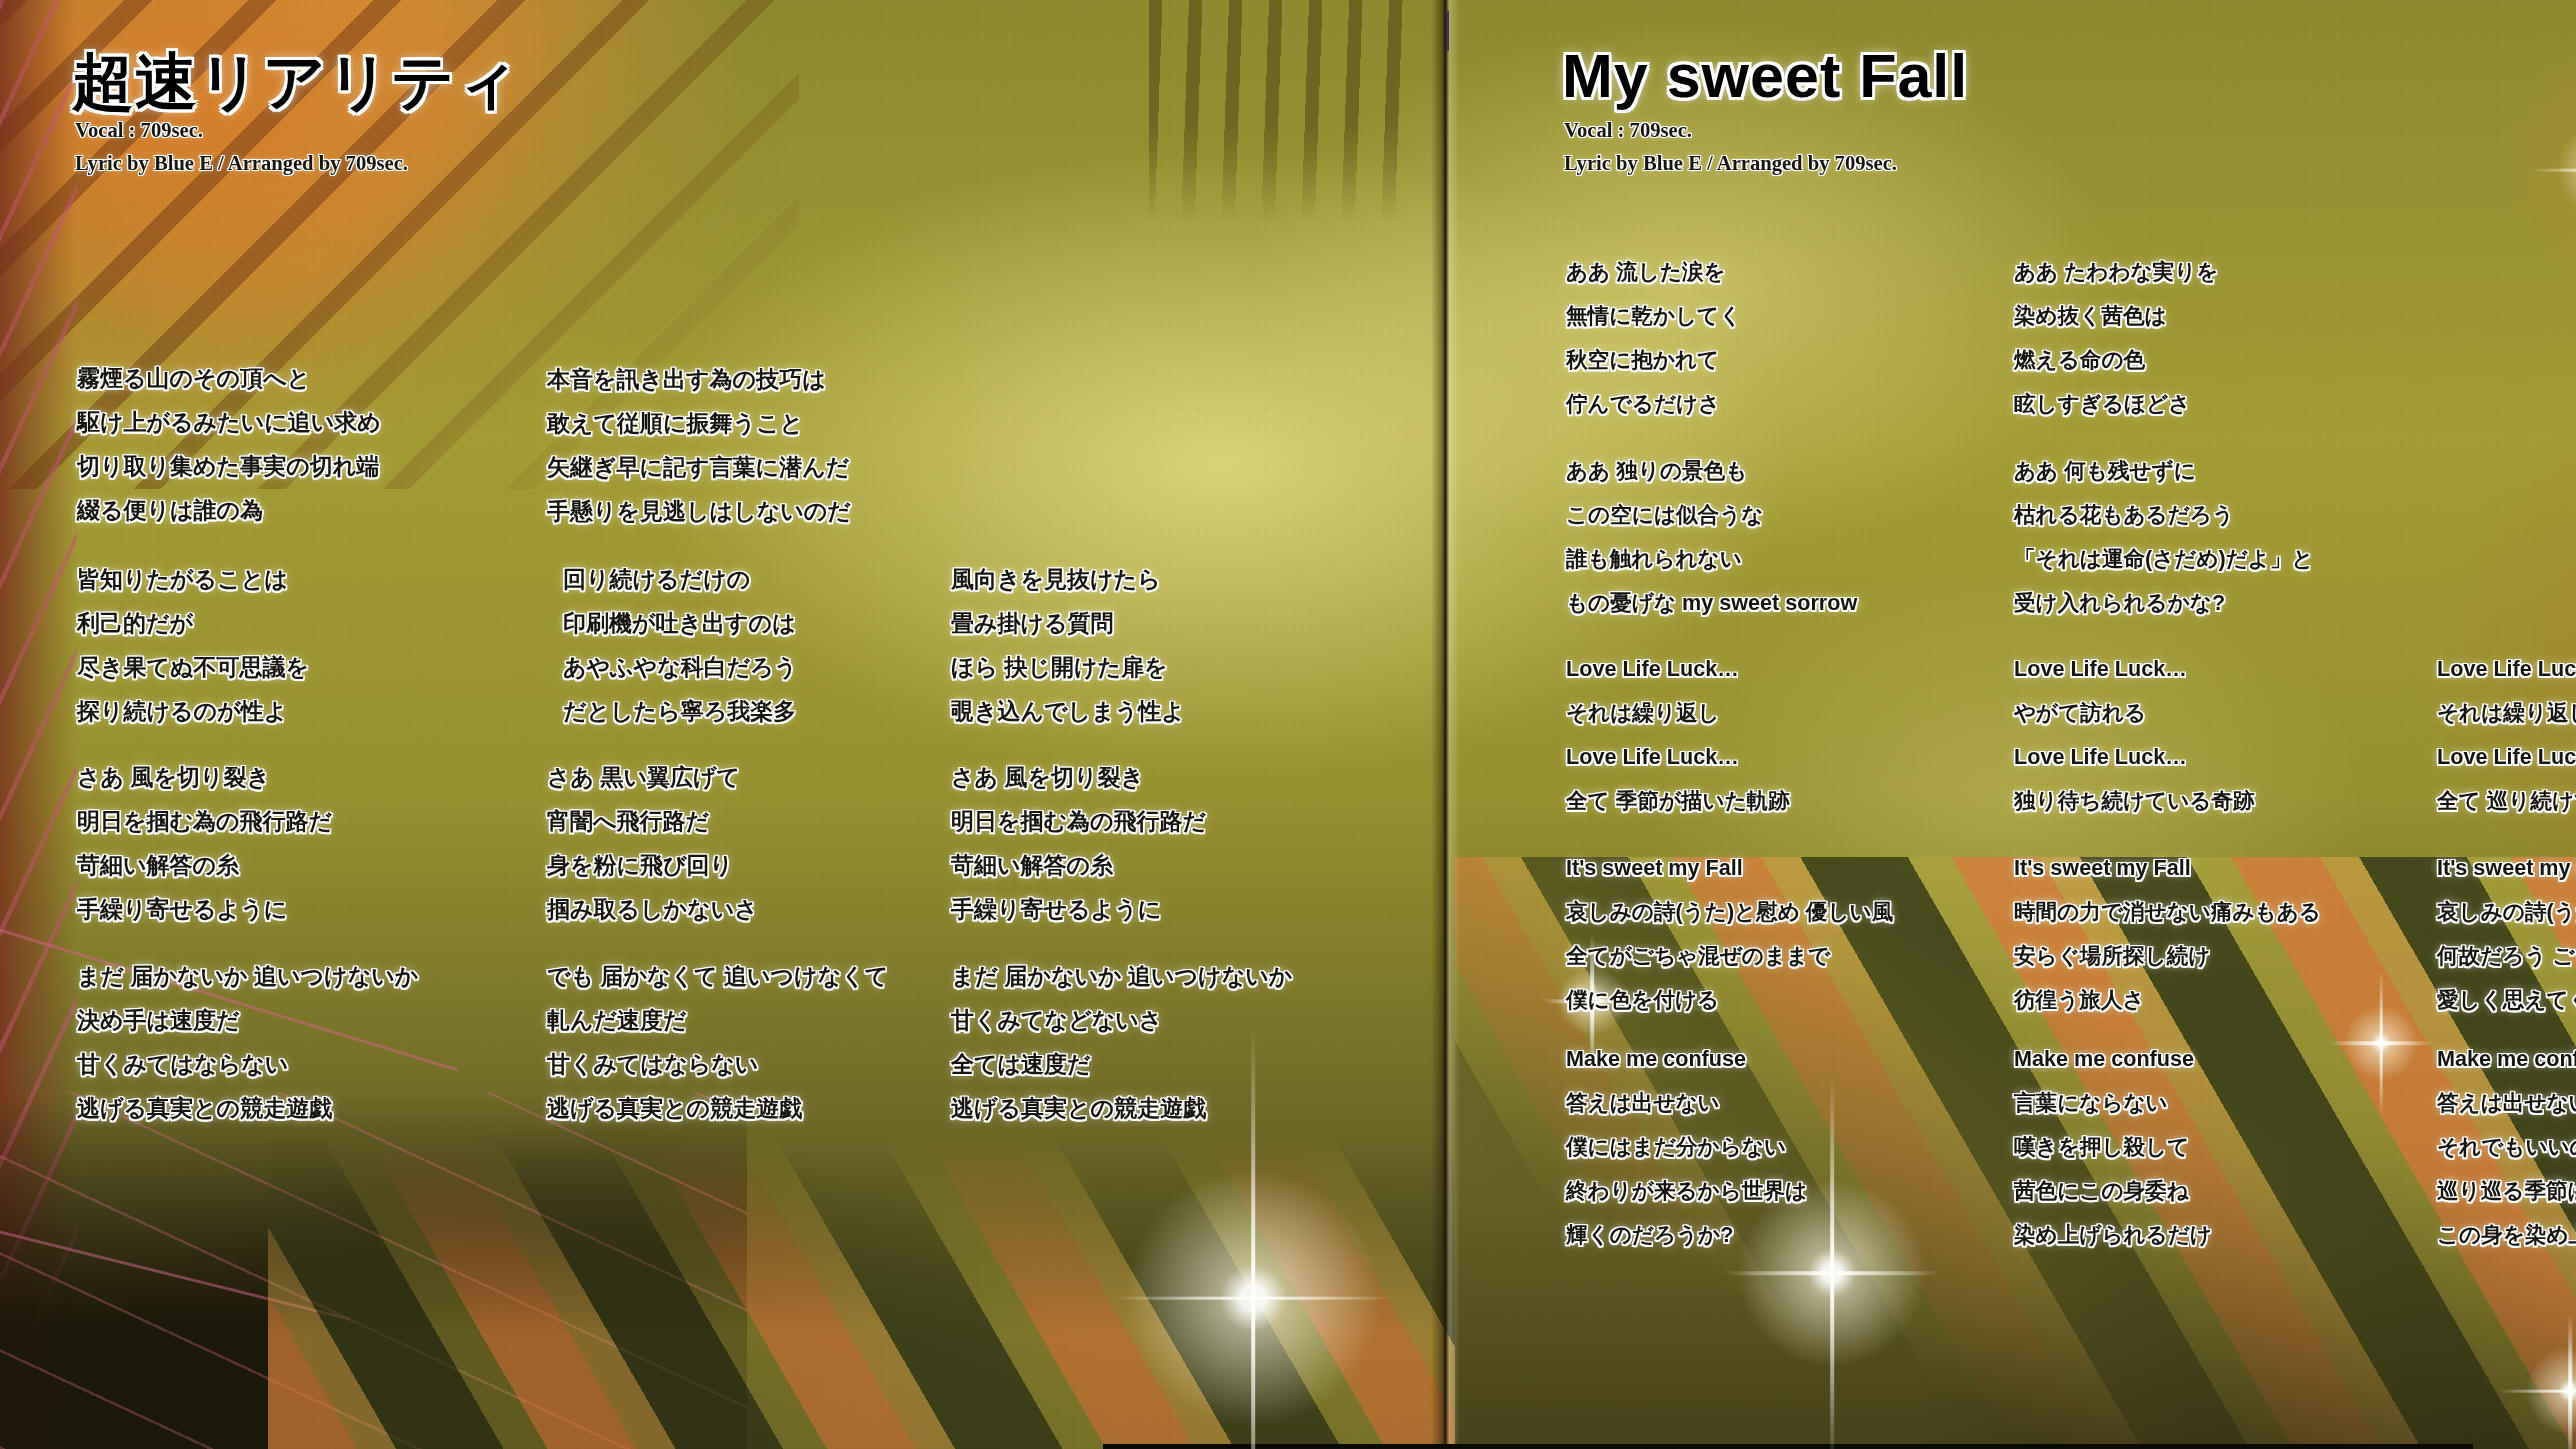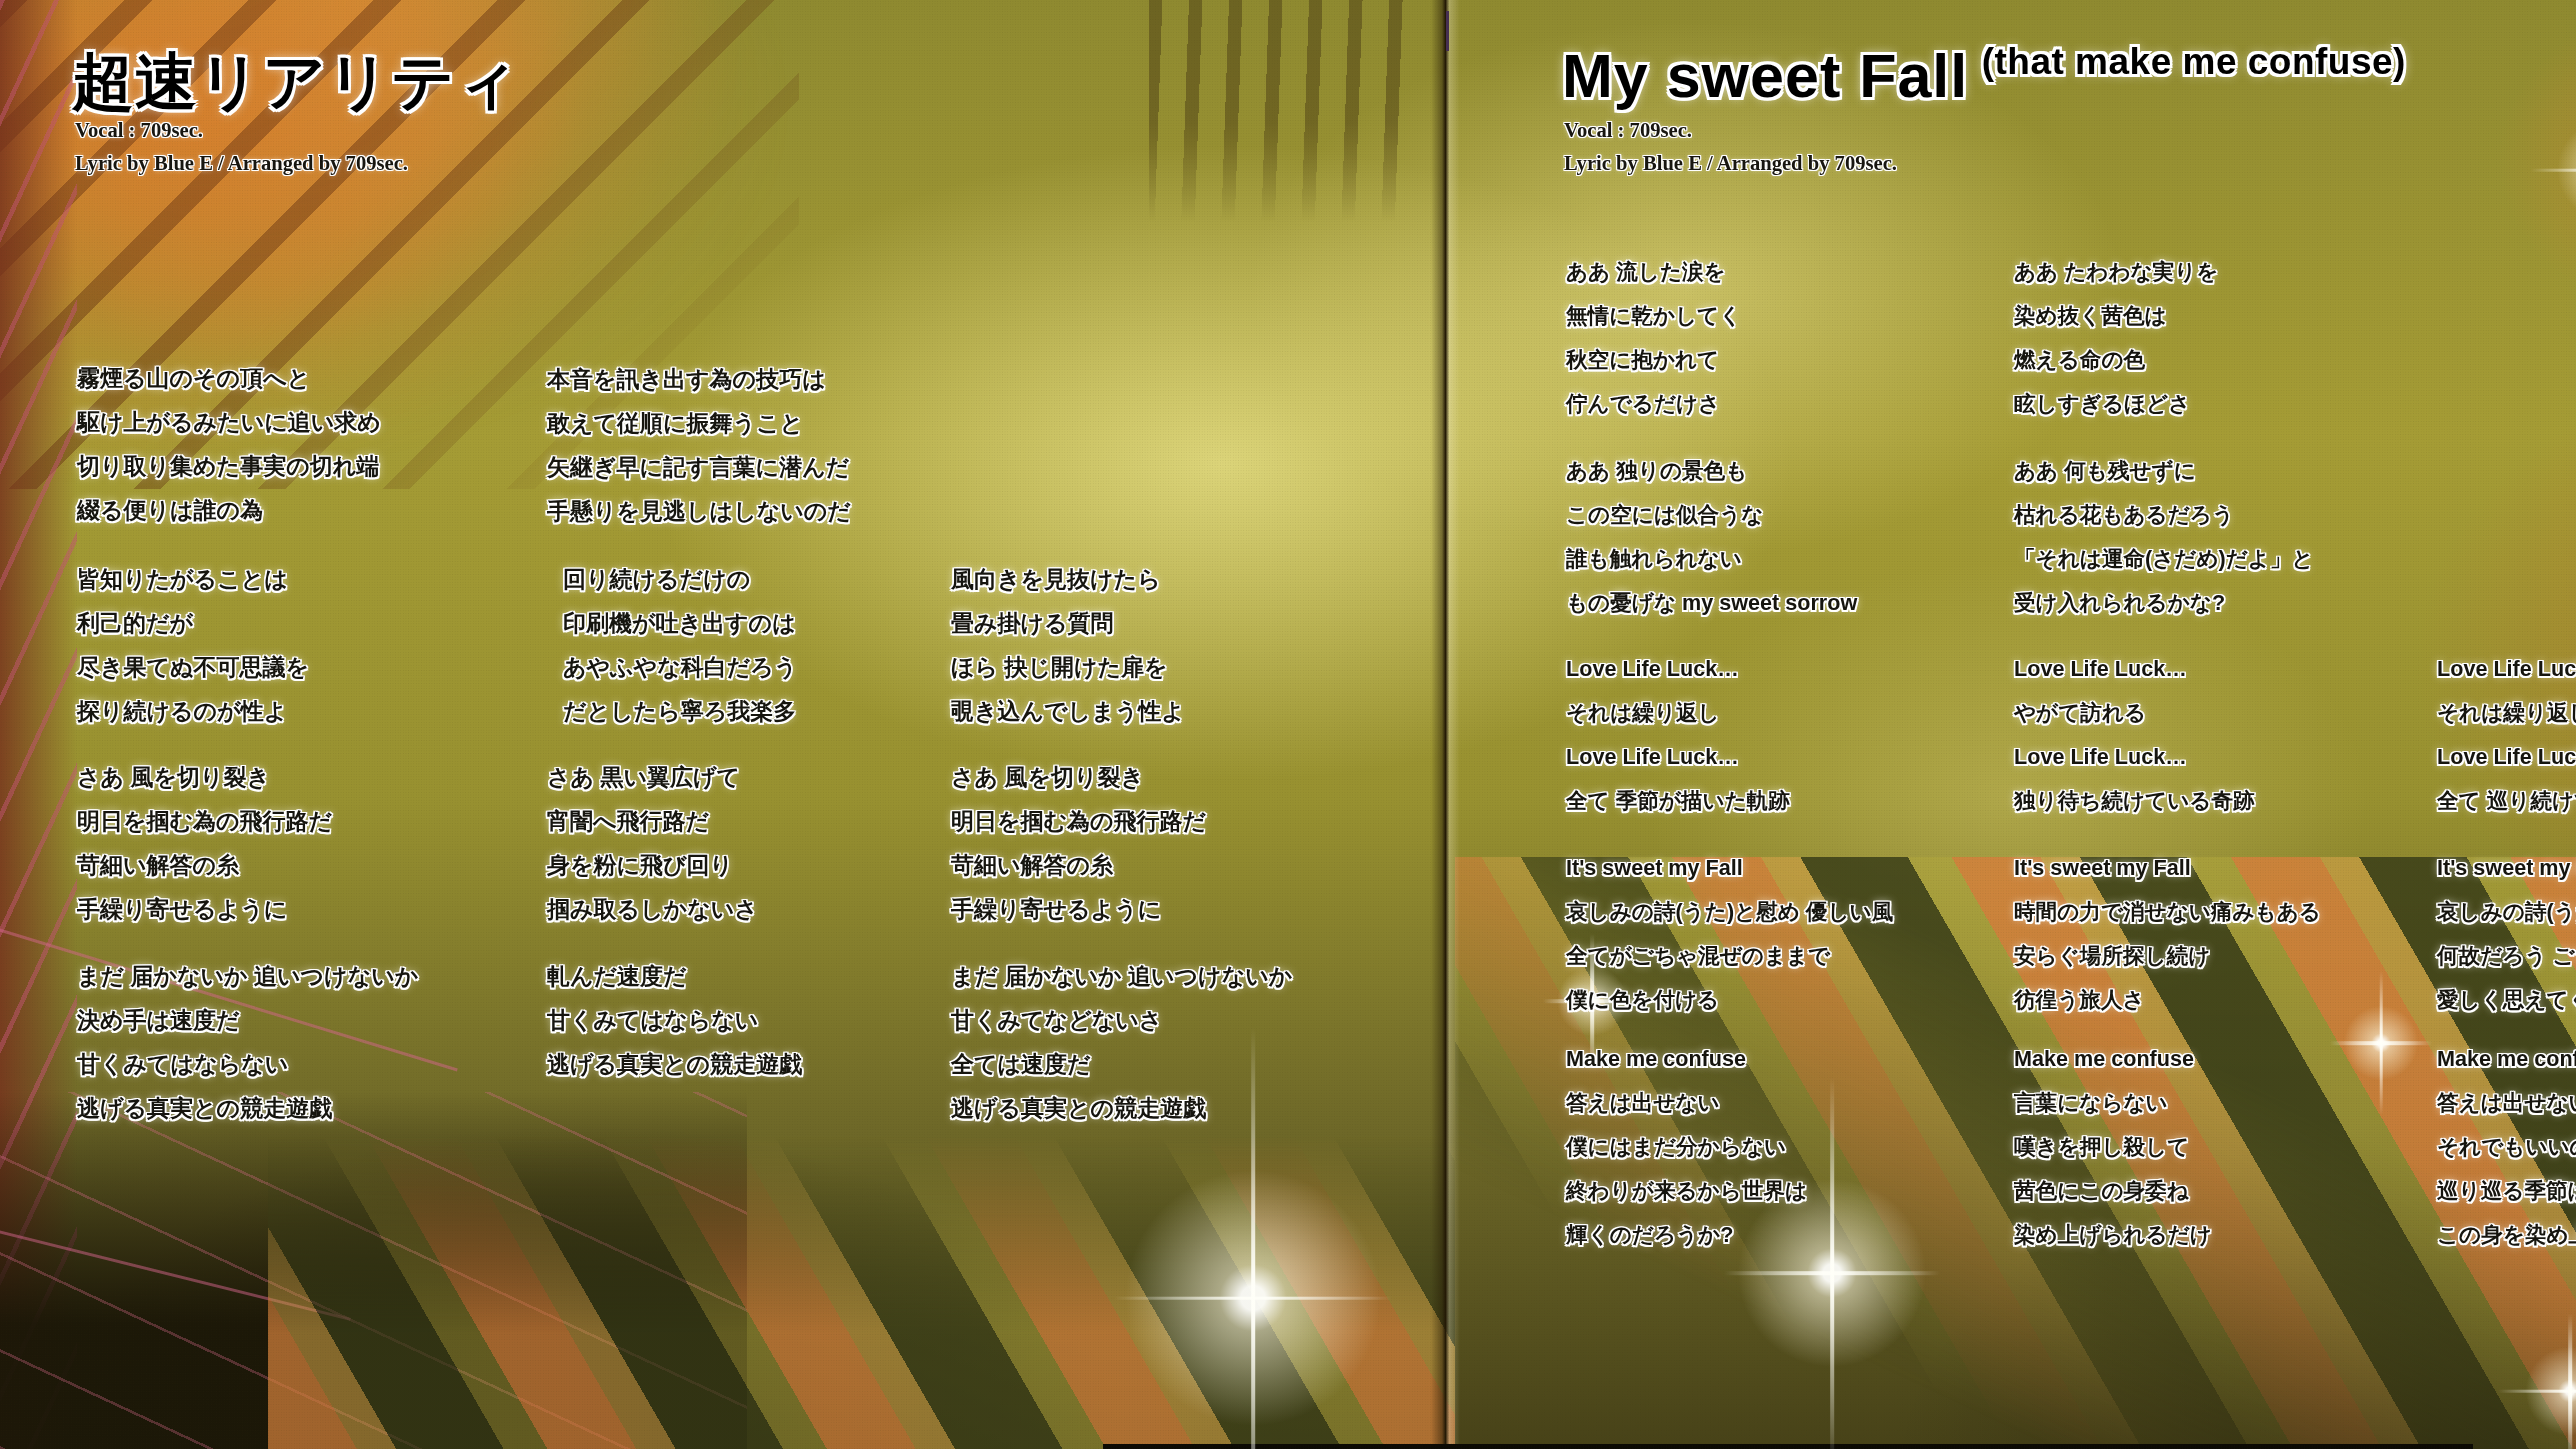--- a/index.html
+++ b/index.html
@@ -157,31 +157,30 @@
     <div>Lyric by Blue E / Arranged by 709sec.</div>
   </div>
   <div id="lyrics-left">
       <div class="stanza jp-outline" style="left: 77px; top: 357px; font-size: 23px; font-family: Liberation Serif, serif;"><div>霧煙る山のその頂へと</div><div>駆け上がるみたいに追い求め</div><div>切り取り集めた事実の切れ端</div><div>綴る便りは誰の為</div></div>
       <div class="stanza jp-outline" style="left: 77px; top: 557px; font-size: 23px;"><div>皆知りたがることは</div><div>利己的だが</div><div>尽き果てぬ不可思議を</div><div>探り続けるのが性よ</div></div>
       <div class="stanza jp-outline" style="left: 77px; top: 755px; font-size: 23px;"><div>さあ 風を切り裂き</div><div>明日を掴む為の飛行路だ</div><div>苛細い解答の糸</div><div>手繰り寄せるように</div></div>
       <div class="stanza jp-outline" style="left: 77px; top: 954px; font-size: 23px;"><div>まだ 届かないか 追いつけないか</div><div>決め手は速度だ</div><div>甘くみてはならない</div><div>逃げる真実との競走遊戯</div></div>
       <div class="stanza jp-outline" style="left: 547px; top: 357px; font-size: 23px;"><div>本音を訊き出す為の技巧は</div><div>敢えて従順に振舞うこと</div><div>矢継ぎ早に記す言葉に潜んだ</div><div>手懸りを見逃しはしないのだ</div></div>
       <div class="stanza jp-outline" style="left: 563px; top: 557px; font-size: 23px;"><div>回り続けるだけの</div><div>印刷機が吐き出すのは</div><div>あやふやな科白だろう</div><div>だとしたら寧ろ我楽多</div></div>
       <div class="stanza jp-outline" style="left: 547px; top: 755px; font-size: 23px;"><div>さあ 黒い翼広げて</div><div>宵闇へ飛行路だ</div><div>身を粉に飛び回り</div><div>掴み取るしかないさ</div></div>
-      <div class="stanza jp-outline" style="left: 547px; top: 954px; font-size: 23px;"><div>軋んだ速度だ</div><div>甘くみてはならない</div><div>逃げる真実との競走遊戯</div></div>
+      <div class="stanza jp-outline" style="left: 547px; top: 954px; font-size: 23px;"><div>でも 届かなくて 追いつけなくて</div><div>軋んだ速度だ</div><div>甘くみてはならない</div><div>逃げる真実との競走遊戯</div></div>
       <div class="stanza jp-outline" style="left: 951px; top: 557px; font-size: 23px;"><div>風向きを見抜けたら</div><div>畳み掛ける質問</div><div>ほら 抉じ開けた扉を</div><div>覗き込んでしまう性よ</div></div>
       <div class="stanza jp-outline" style="left: 951px; top: 755px; font-size: 23px;"><div>さあ 風を切り裂き</div><div>明日を掴む為の飛行路だ</div><div>苛細い解答の糸</div><div>手繰り寄せるように</div></div>
       <div class="stanza jp-outline" style="left: 951px; top: 954px; font-size: 23px;"><div>まだ 届かないか 追いつけないか</div><div>甘くみてなどないさ</div><div>全ては速度だ</div><div>逃げる真実との競走遊戯</div></div>
     </div>
 </section>
 
 <section class="page">
   <h1 class="song-title" id="title-right">
     <span>My sweet Fall</span>
-    <span class="sub">(that make me confuse)</span>
   </h1>
   <div class="credits" id="credits-right">
     <div>Vocal : 709sec.</div>
     <div>Lyric by Blue E / Arranged by 709sec.</div>
   </div>
   <div id="lyrics-right">
       <div class="stanza jp-outline" style="left: 1566px; top: 250px; font-size: 21.6px;"><div>ああ 流した涙を</div><div>無情に乾かしてく</div><div>秋空に抱かれて</div><div>佇んでるだけさ</div></div>
       <div class="stanza jp-outline" style="left: 1566px; top: 449px; font-size: 21.6px;"><div>ああ 独りの景色も</div><div>この空には似合うな</div><div>誰も触れられない</div><div>もの憂げな my sweet sorrow</div></div>
       <div class="stanza jp-outline" style="left: 1566px; top: 647px; font-size: 21.6px;"><div>Love Life Luck…</div><div>それは繰り返し</div><div>Love Life Luck…</div><div>全て 季節が描いた軌跡</div></div>
       <div class="stanza jp-outline" style="left: 1566px; top: 846px; font-size: 21.6px;"><div>It's sweet my Fall</div><div>哀しみの詩(うた)と慰め 優しい風</div><div>全てがごちゃ混ぜのままで</div><div>僕に色を付ける</div></div>

